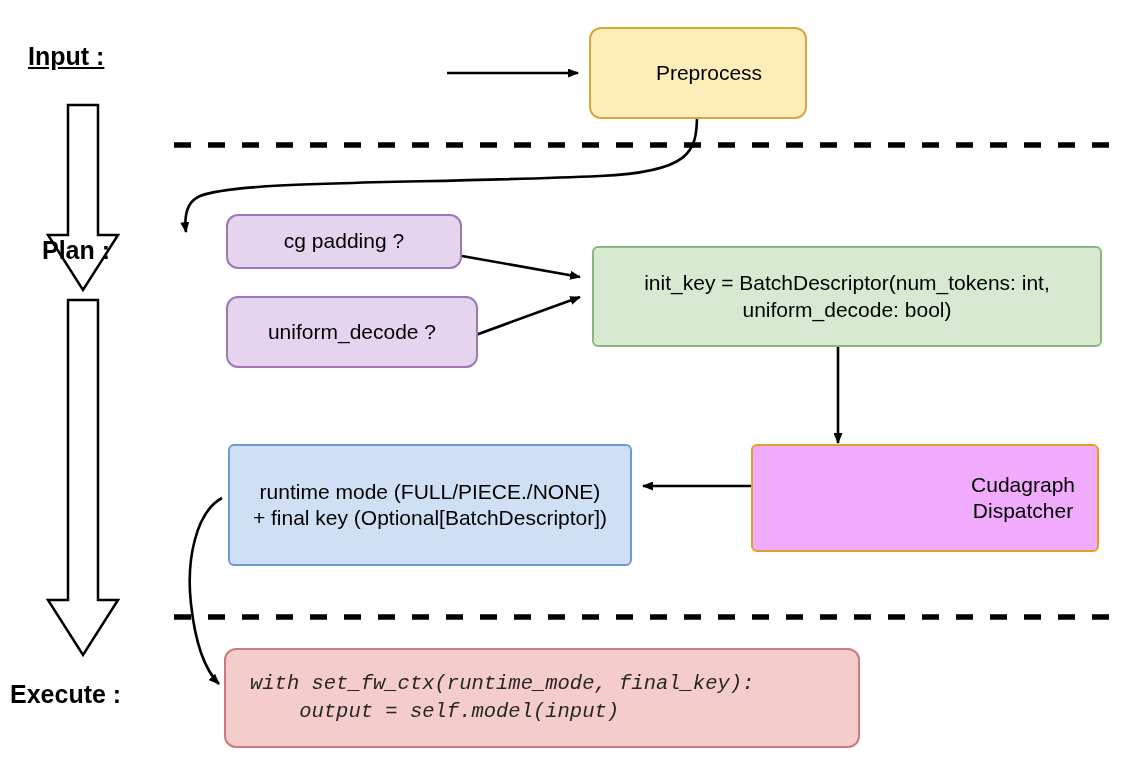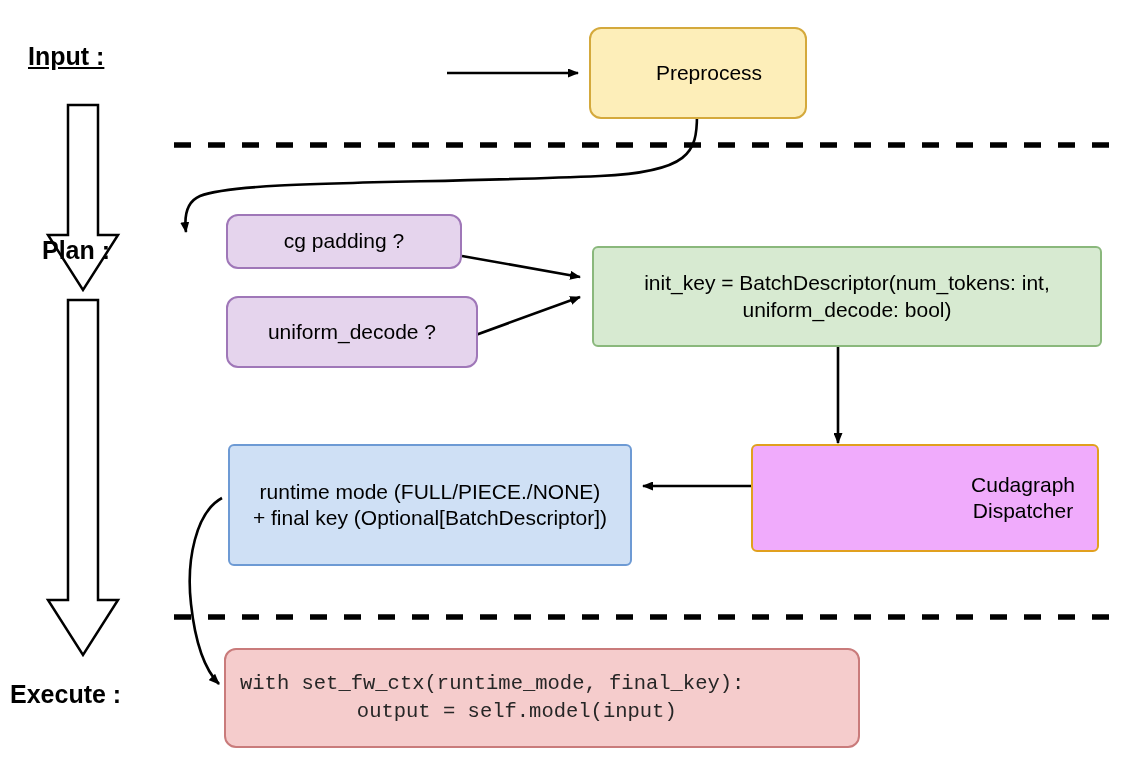--- a/index.html
+++ b/index.html
@@ -56,25 +56,26 @@
   .node-purple  { background: #e5d4ed; border-color: #9f77b8; }
   .node-green   { background: #d7ead1; border-color: #8ab87c; }
   .node-blue    { background: #cfe0f5; border-color: #6d9ad4; }
   .node-orange-outer { background: #f0abfc; border-color: #e1a01e; }
   .node-orange-inner { background: #fbcfae; border-color: #e1a01e; }
 
   .node.code {
     font-family: "Liberation Mono", monospace;
     font-size: 20.5px;
     justify-content: flex-start;
-    text-align: center;
+    text-align: left;
     line-height: 1.35;
     white-space: pre;
-    padding-left: 14px;
+    padding-left: 24px;
     color: #262626;
+    font-style: italic;
   }
   .node.orange-outer-lbl {
     justify-content: flex-end;
     padding-right: 22px;
   }
   .multiline { white-space: pre-line; border-radius: 6px; }
 </style>
 </head>
 <body>
 

